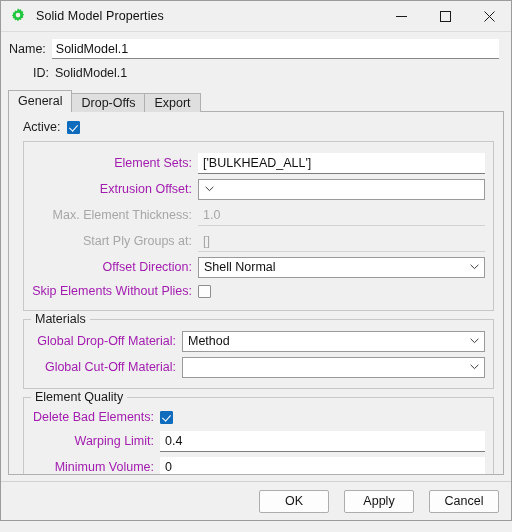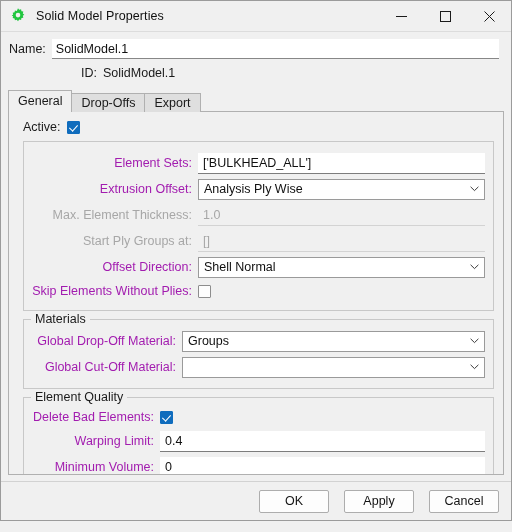--- a/index.html
+++ b/index.html
@@ -88,21 +88,20 @@
     padding: 0 4px;
     box-sizing: border-box;
     outline: none;
   }
   #id-row {
     display: flex;
     height: 20px;
     align-items: center;
     padding-left: 8px;
     margin-top: 2px;
-    margin-left: 48px;
   }
   #id-label {
     font-size: 12.5px;
     width: 40px;
     text-align: right;
     margin-right: 6px;
   }
   #id-value { font-size: 12.5px; }
 
   
@@ -369,21 +368,20 @@
           <span class="field-label">Element Sets:</span>
           <span class="control-wrap">
             <input class="txtfield" type="text" value="['BULKHEAD_ALL']" style="">
           </span>
         </div>
 
         <div class="field-row">
           <span class="field-label">Extrusion Offset:</span>
           <span class="control-wrap">
             <span class="combo">
-              <span class="combo-text">Analysis Ply Wise</span>
               <span class="chevron">
                 <svg width="9" height="6" viewBox="0 0 9 6">
                     <path d="M0.6 0.8L4.5 4.6 8.4 0.8" fill="none" stroke="currentColor" stroke-width="1"></path>
                   </svg>
               </span>
             </span>
           </span>
         </div>
 
         <div class="field-row">
@@ -423,21 +421,21 @@
     </div>
 
     <div class="groupbox sec-materials">
       <span class="group-title">Materials</span>
       <div class="group-inner">
 
         <div class="field-row">
           <span class="field-label">Global Drop-Off Material:</span>
           <span class="control-wrap">
             <span class="combo">
-              <span class="combo-text">Groups</span>
+              <span class="combo-text">Method</span>
               <span class="chevron">
                 <svg width="9" height="6" viewBox="0 0 9 6">
                     <path d="M0.6 0.8L4.5 4.6 8.4 0.8" fill="none" stroke="currentColor" stroke-width="1"></path>
                   </svg>
               </span>
             </span>
           </span>
         </div>
 
         <div class="field-row">

